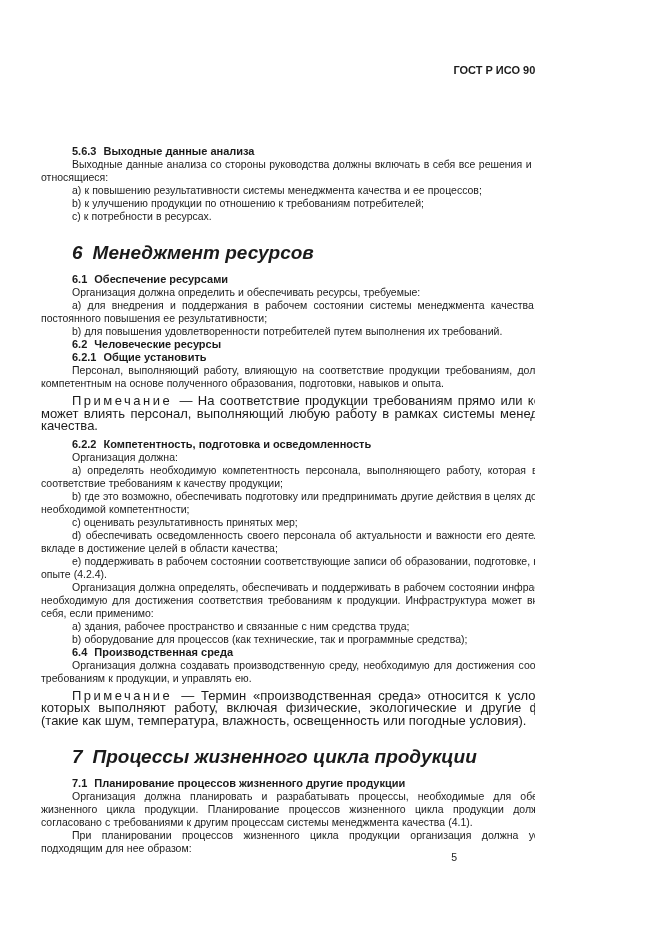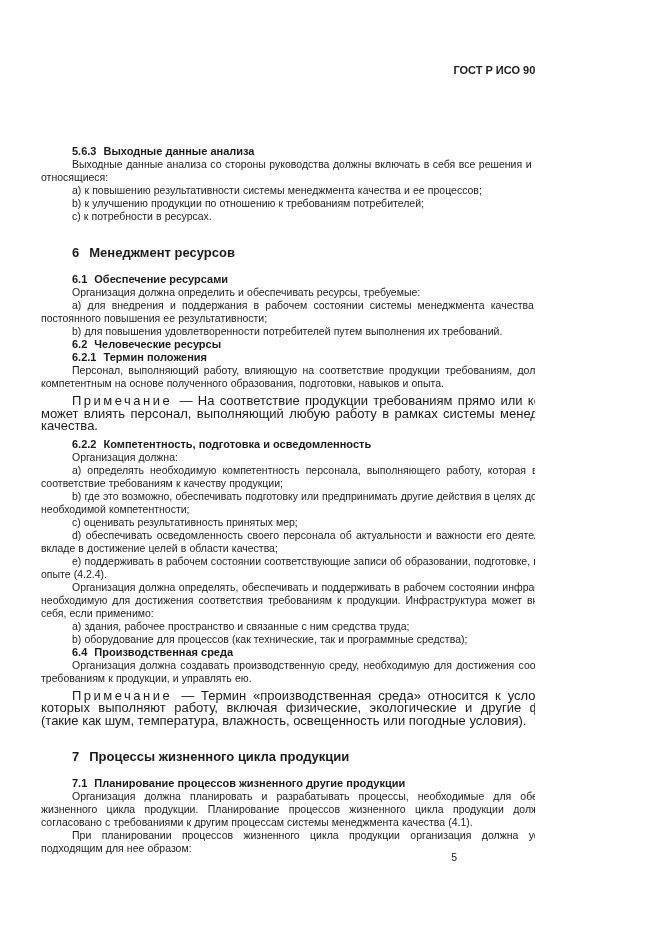--- a/index.html
+++ b/index.html
@@ -47,25 +47,26 @@
     margin: 0;
     font-size: 11px;
     line-height: 13px;
     font-weight: bold;
     text-indent: 31px;
     white-space: nowrap;
   }
   .sub .num { margin-right: 7px; }
   .h1 {
     margin: 21px 0 12px 0;
-    font-size: 13px;
+    font-size: 19px;
     line-height: 17px;
     font-weight: bold;
     text-indent: 31px;
     white-space: nowrap;
+    font-style: italic;
   }
   .h1 .num { margin-right: 10px; }
   .note {
     margin: 5px 0;
     font-size: 13px;
     line-height: 12.5px;
     text-align: justify;
     text-indent: 31px;
   }
   .note-label {
@@ -96,21 +97,21 @@
     <p class="para">c) к потребности в ресурсах.</p>
 
     <p class="h1"><span class="num">6</span><span>Менеджмент ресурсов</span></p>
 
     <p class="sub"><span class="num">6.1</span><span>Обеспечение ресурсами</span></p>
     <p class="para">Организация должна определить и обеспечивать ресурсы, требуемые:</p>
     <p class="para">a) для внедрения и поддержания в рабочем состоянии системы менеджмента качества, а также постоянного повышения ее результативности;</p>
     <p class="para">b) для повышения удовлетворенности потребителей путем выполнения их требований.</p>
 
     <p class="sub"><span class="num">6.2</span><span>Человеческие ресурсы</span></p>
-    <p class="sub"><span class="num">6.2.1</span><span>Термин положения</span></p>
+    <p class="sub"><span class="num">6.2.1</span><span>Общие установить</span></p>
     <p class="para">Персонал, выполняющий работу, влияющую на соответствие продукции требованиям, должен быть компетентным на основе полученного образования, подготовки, навыков и опыта.</p>
 
     <p class="note"><span class="note-label">Примечание</span> <span>— На соответствие продукции требованиям прямо или косвенно может влиять персонал, выполняющий любую работу в рамках системы менеджмента качества.</span></p>
 
     <p class="sub"><span class="num">6.2.2</span><span>Компетентность, подготовка и осведомленность</span></p>
     <p class="para">Организация должна:</p>
     <p class="para">a) определять необходимую компетентность персонала, выполняющего работу, которая влияет на соответствие требованиям к качеству продукции;</p>
     <p class="para">b) где это возможно, обеспечивать подготовку или предпринимать другие действия в целях достижения необходимой компетентности;</p>
     <p class="para">c) оценивать результативность принятых мер;</p>
     <p class="para">d) обеспечивать осведомленность своего персонала об актуальности и важности его деятельности и вкладе в достижение целей в области качества;</p>

